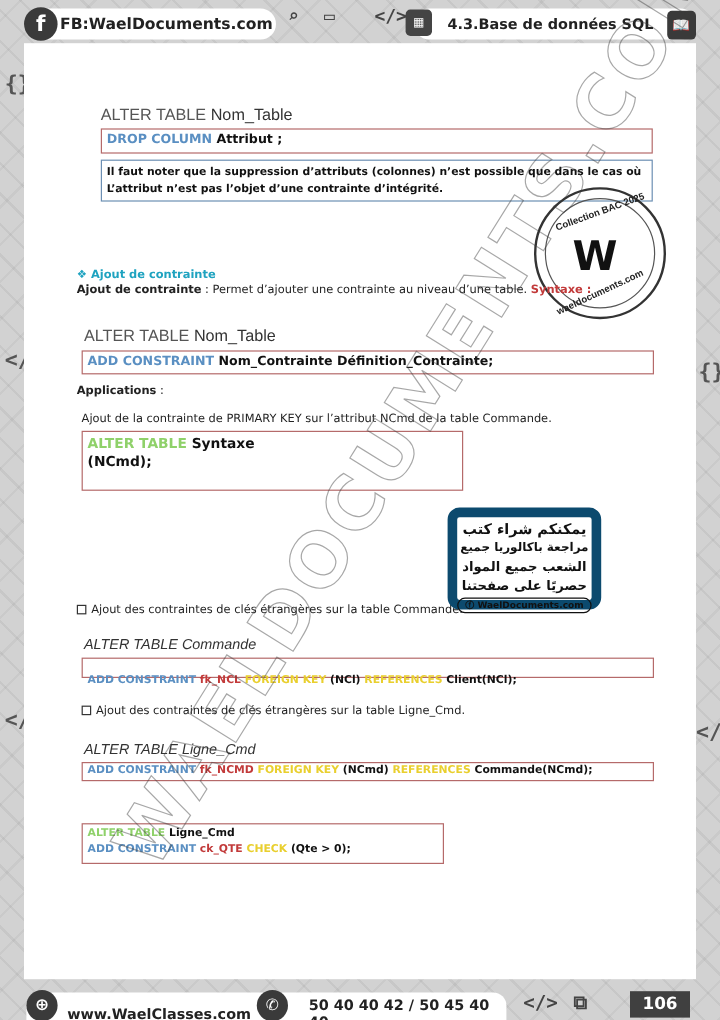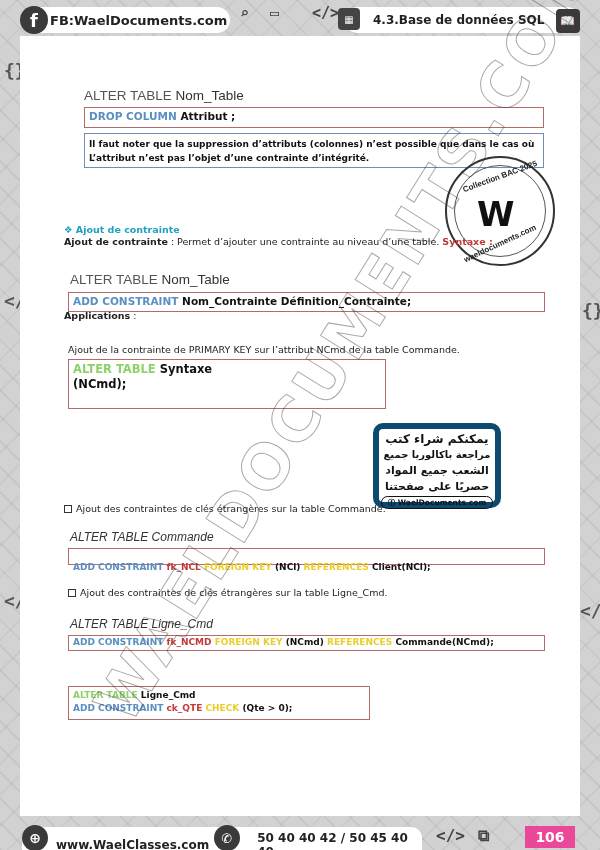--- a/index.html
+++ b/index.html
@@ -75,21 +75,21 @@
     display:flex; align-items:center; justify-content:center;
   }
   .stamp-inner { width: 92px; height: 92px; border:1px solid #555; border-radius:50%; position:relative; }
   .stamp-top { position:absolute; top:6px; left:0; right:0; text-align:center; font-size:8px; font-weight:bold; transform: rotate(-20deg); color:#222;}
   .stamp-bot { position:absolute; bottom:8px; left:0; right:0; text-align:center; font-size:8px; font-weight:bold; transform: rotate(-25deg); color:#222;}
   .stamp-logo { position:absolute; left:22px; top:28px; font-size:34px; font-weight:bold; color:#111; font-family:"DejaVu Sans", sans-serif; }
 
   
   .ad-box {
     position: absolute; left: 373px; top: 423px; width: 128px; height: 85px;
-    border: 6px solid #0c4a6e; border-radius: 10px; background:#fff;
+    border: 8px solid #0c4a6e; border-radius: 10px; background:#fff;
     text-align: center; font-family: "DejaVu Sans", sans-serif; font-weight: bold;
     font-size: 11px; line-height: 16px; padding-top: 2px; direction: rtl;
   }
   .ad-url { display:block; margin: 1px auto 16px; width: 112px; border:1px solid #111; border-radius:8px; font-size:7.5px; line-height:11px; direction:ltr; }
 
   
   .watermark {
     position: absolute; left: 30px; top: 500px; font-family: "DejaVu Sans", sans-serif;
     font-size: 62px; font-weight: bold; color: transparent;
     -webkit-text-stroke: 1px rgba(60,60,60,0.45);
@@ -99,21 +99,21 @@
 
   
   .footer-pill {
     position: absolute; left: 22px; top: 827px; width: 400px; height: 36px;
     background: #fff; border-radius: 11px; display:flex; align-items:center;
     font-family: "DejaVu Sans", sans-serif; font-weight: bold; font-size: 12px; color:#222;
   }
   .globe-icon { left: 22px; top: 825px; width: 26px; height: 26px; font-size: 14px; }
   .phone-icon { left: 214px; top: 825px; width: 26px; height: 26px; font-size: 13px; }
   .page-num {
-    position: absolute; left: 525px; top: 826px; width: 50px; height: 22px; background:#ec4899; color:#fff;
+    position: absolute; left: 525px; top: 826px; width: 50px; height: 22px; background:#404040; color:#fff;
     font-family: "DejaVu Sans", sans-serif; font-weight: bold; font-size: 14px;
     display:flex; align-items:center; justify-content:center;
   }
   .footer-doodle { position:absolute; top:826px; color:#444; font-family:"DejaVu Sans Mono", monospace; font-size:16px; font-weight:bold; }
 </style>
 </head>
 <body>
 
 <div class="bg-pattern"></div>
 <span class="side-glyph" style="left:4px;top:60px">{}</span>
@@ -168,21 +168,21 @@
     </div>
     <div class="sql-big" style="left:50px;top:236px">
       <span class="kw">ALTER TABLE</span>
       <span>Nom_Table</span>
     </div>
     <div class="box" style="left:48px;top:256px;width:477px;height:20px">
       <span class="kw-blue">ADD CONSTRAINT</span>
       <span>Nom_Contrainte Définition_Contrainte;</span>
     </div>
 
-    <div class="txt" style="left:44px;top:274px">
+    <div class="txt" style="left:44px;top:284px">
       <b>Applications</b><span> :</span>
     </div>
     <div class="txt" style="left:48px;top:308px">Ajout de la contrainte de PRIMARY KEY sur l’attribut NCmd de la table Commande.</div>
     <div class="box" style="left:48px;top:323px;width:318px;height:50px;font-size:11.5px;line-height:15px">
       <div><span class="kw-green">ALTER TABLE</span> <span>Syntaxe</span></div>
       <div><span>(NCmd)</span><span>;</span></div>
     </div>
 
     <div class="txt" style="left:44px;top:467px">
       <span class="checkbox-glyph"></span><span>Ajout des contraintes de clés étrangères sur la table Commande.</span>

